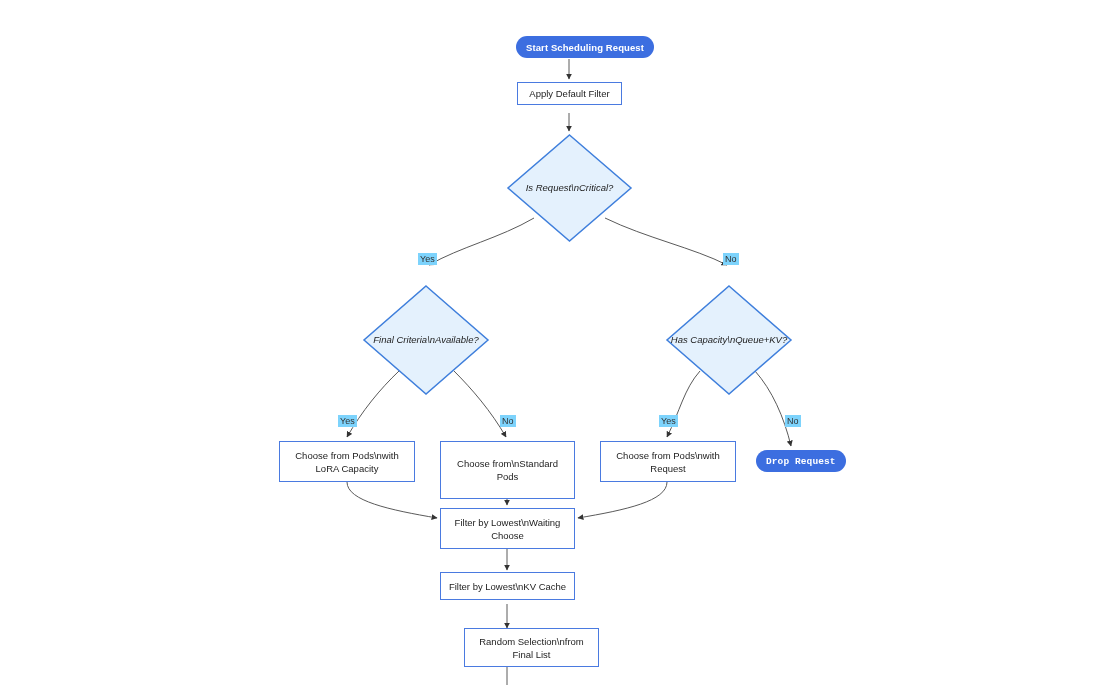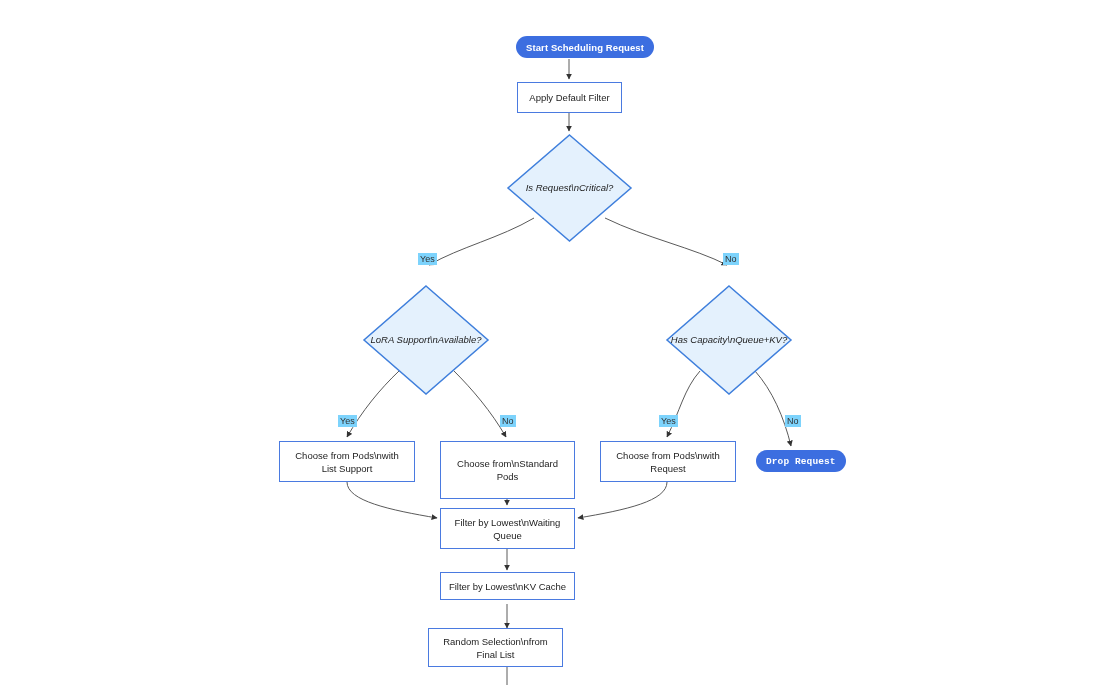--- a/index.html
+++ b/index.html
@@ -140,74 +140,74 @@
 
     <path class="edge-path" d="M 507,571 L 507,595" marker-end="url(#arrow)"></path>
 
     <path class="edge-path" d="M 507,634 L 507,658" marker-end="url(#arrow)"></path>
   </svg>
 
   <div class="node pill" style="left:516px; top:3px;">
     <span>Start Scheduling Request</span>
   </div>
 
-  <div class="node process" style="left:517px; top:49px; width:105px; height:31px;justify-content:center;">
+  <div class="node process" style="left:517px; top:49px; width:105px; height:23px;justify-content:center;">
     <span>Apply Default Filter</span>
   </div>
 
   <div class="decision-wrap" style="left:506px; top:100px; width:127px; height:110px;">
     <svg class="decision-shape" viewBox="0 0 127 110" preserveAspectRatio="none">
       <polygon points="63.5,2 125,55 63.5,108 2,55"></polygon>
     </svg>
     <span class="decision-label">Is Request\nCritical?</span>
   </div>
 
   <div class="decision-wrap" style="left:362px; top:251px; width:128px; height:112px;">
     <svg class="decision-shape" viewBox="0 0 128 112" preserveAspectRatio="none">
       <polygon points="64,2 126,56 64,110 2,56"></polygon>
     </svg>
-    <span class="decision-label">LoRA Support\nAvailable?</span>
+    <span class="decision-label">Final Criteria\nAvailable?</span>
   </div>
 
   <div class="decision-wrap" style="left:665px; top:251px; width:128px; height:112px;">
     <svg class="decision-shape" viewBox="0 0 128 112" preserveAspectRatio="none">
       <polygon points="64,2 126,56 64,110 2,56"></polygon>
     </svg>
     <span class="decision-label">Has Capacity\nQueue+KV?</span>
   </div>
 
   <div class="node process" style="left:279px; top:408px; width:136px; height:41px; flex-direction:column;">
     <span class="node-line">Choose from Pods\nwith</span>
-    <span class="node-line">List Support</span>
+    <span class="node-line">LoRA Capacity</span>
   </div>
 
   <div class="node process" style="left:440px; top:408px; width:135px; height:58px; flex-direction:column;">
     <span class="node-line">Choose from\nStandard</span>
     <span class="node-line">Pods</span>
   </div>
 
   <div class="node process" style="left:600px; top:408px; width:136px; height:41px; flex-direction:column;">
     <span class="node-line">Choose from Pods\nwith</span>
     <span class="node-line">Request</span>
   </div>
 
   <div class="node pill" style="left:756px; top:417px;font-family:Liberation Mono, monospace;">
     <span>Drop Request</span>
   </div>
 
   <div class="node process" style="left:440px; top:475px; width:135px; height:41px; flex-direction:column;align-items:center;">
     <span class="node-line">Filter by Lowest\nWaiting</span>
-    <span class="node-line">Queue</span>
+    <span class="node-line">Choose</span>
   </div>
 
   <div class="node process" style="left:440px; top:539px; width:135px; height:28px;">
     <span>Filter by Lowest\nKV Cache</span>
   </div>
 
-  <div class="node process" style="left:428px; top:595px; width:135px; height:39px; flex-direction:column;">
+  <div class="node process" style="left:464px; top:595px; width:135px; height:39px; flex-direction:column;">
     <span class="node-line">Random Selection\nfrom</span>
     <span class="node-line">Final List</span>
   </div>
 
   <div class="node pill" style="left:493px; top:659px; padding:0 9px;">
     <span>End</span>
   </div>
 
   <div class="edge-label" style="left:418px; top:220px;">
     <span>Yes</span>

